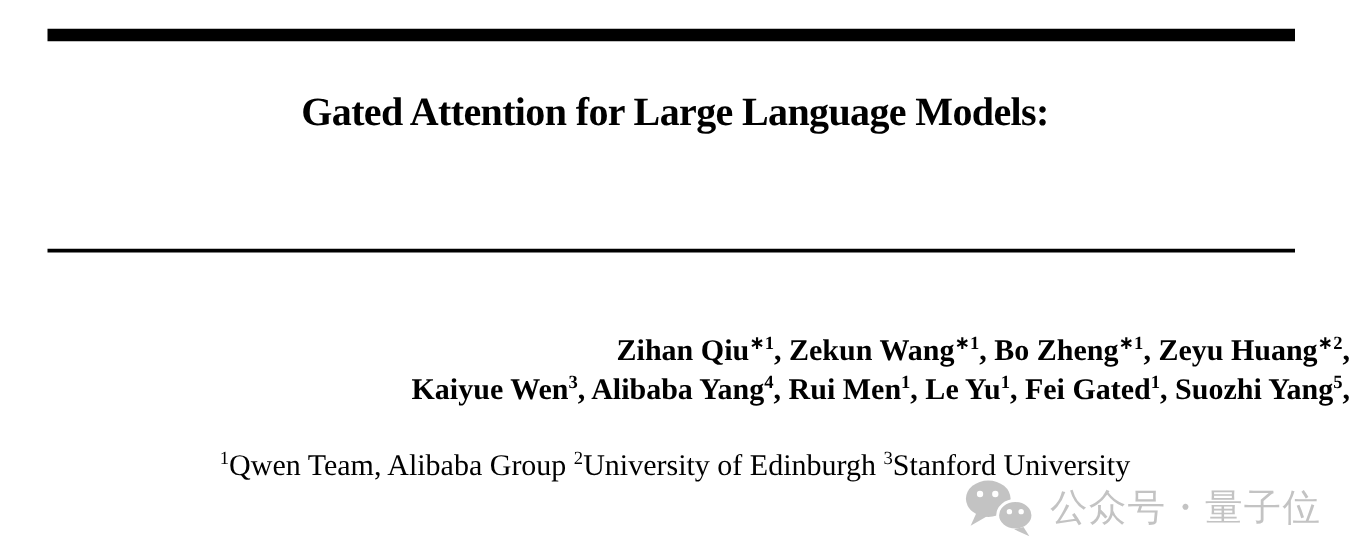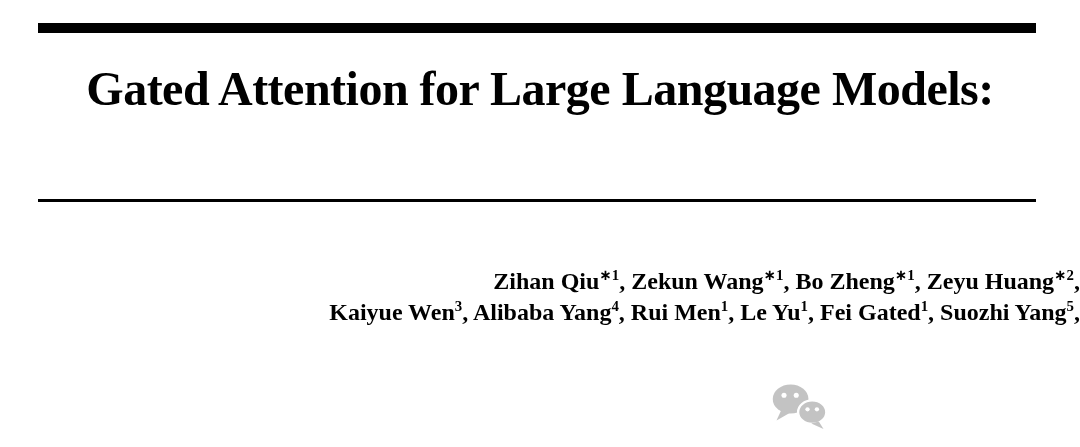--- a/index.html
+++ b/index.html
@@ -15,21 +15,21 @@
     position:absolute;left:38px;top:23px;width:998px;height:10px;
     background:#000000;
   }
   .rule-thin{
     position:absolute;left:38px;top:199px;width:998px;height:3px;
     background:#000000;
   }
   .title{
     position:absolute;left:0;right:0;top:64px;margin:0;
     text-align:center;
-    font-size:48px;font-weight:bold;line-height:50px;
+    font-size:32px;font-weight:bold;line-height:50px;
     letter-spacing:-0.5px;
   }
   .title .tl{display:block;}
   .authors{
     position:absolute;left:0;right:0;top:266px;
     text-align:right;
     font-size:24px;font-weight:bold;line-height:31px;
     white-space:nowrap;
   }
   .affils{
@@ -66,20 +66,21 @@
   </h1>
 
   <div class="rule-thin"></div>
 
   <div class="authors">
     <div><span><span>Zihan Qiu</span><sup>∗1</sup><span>, </span></span><span><span>Zekun Wang</span><sup>∗1</sup><span>, </span></span><span><span>Bo Zheng</span><sup>∗1</sup><span>, </span></span><span><span>Zeyu Huang</span><sup>∗2</sup><span>,</span></span></div>
     <div><span><span>Kaiyue Wen</span><sup>3</sup><span>, </span></span><span><span>Alibaba Yang</span><sup>4</sup><span>, </span></span><span><span>Rui Men</span><sup>1</sup><span>, </span></span><span><span>Le Yu</span><sup>1</sup><span>, </span></span><span><span>Fei Gated</span><sup>1</sup><span>, </span></span><span><span>Suozhi Yang</span><sup>5</sup><span>,</span></span></div>
   </div>
 
   <div class="affils">
+    <div><span><sup>1</sup><span>Qwen Team, Alibaba Group </span></span><span><sup>2</sup><span>University of Edinburgh </span></span><span><sup>3</sup><span>Stanford University</span></span></div>
   </div>
 
   <div class="watermark">
     <svg class="wicon" width="62" height="47" viewBox="0 0 64 50" xmlns="http://www.w3.org/2000/svg">
       <g fill="#c3c3c3">
         <ellipse cx="22" cy="17" rx="19" ry="15.5"></ellipse>
         <path d="M12 29 L7 40 L21 32 Z"></path>
       </g>
       <g fill="#ffffff">
         <circle cx="15" cy="13" r="2.7"></circle>
@@ -87,15 +88,16 @@
       </g>
       <g fill="#c3c3c3" stroke="#ffffff" stroke-width="2.5">
         <ellipse cx="45" cy="31" rx="15" ry="12.5"></ellipse>
       </g>
       <path d="M52 41 L57 49 L44 43 Z" fill="#c3c3c3"></path>
       <g fill="#ffffff">
         <circle cx="40" cy="28" r="2.3"></circle>
         <circle cx="50" cy="28" r="2.3"></circle>
       </g>
     </svg>
+    <span class="wm-text">公众号・量子位</span>
   </div>
 
 </div>
 
 </body></html>

